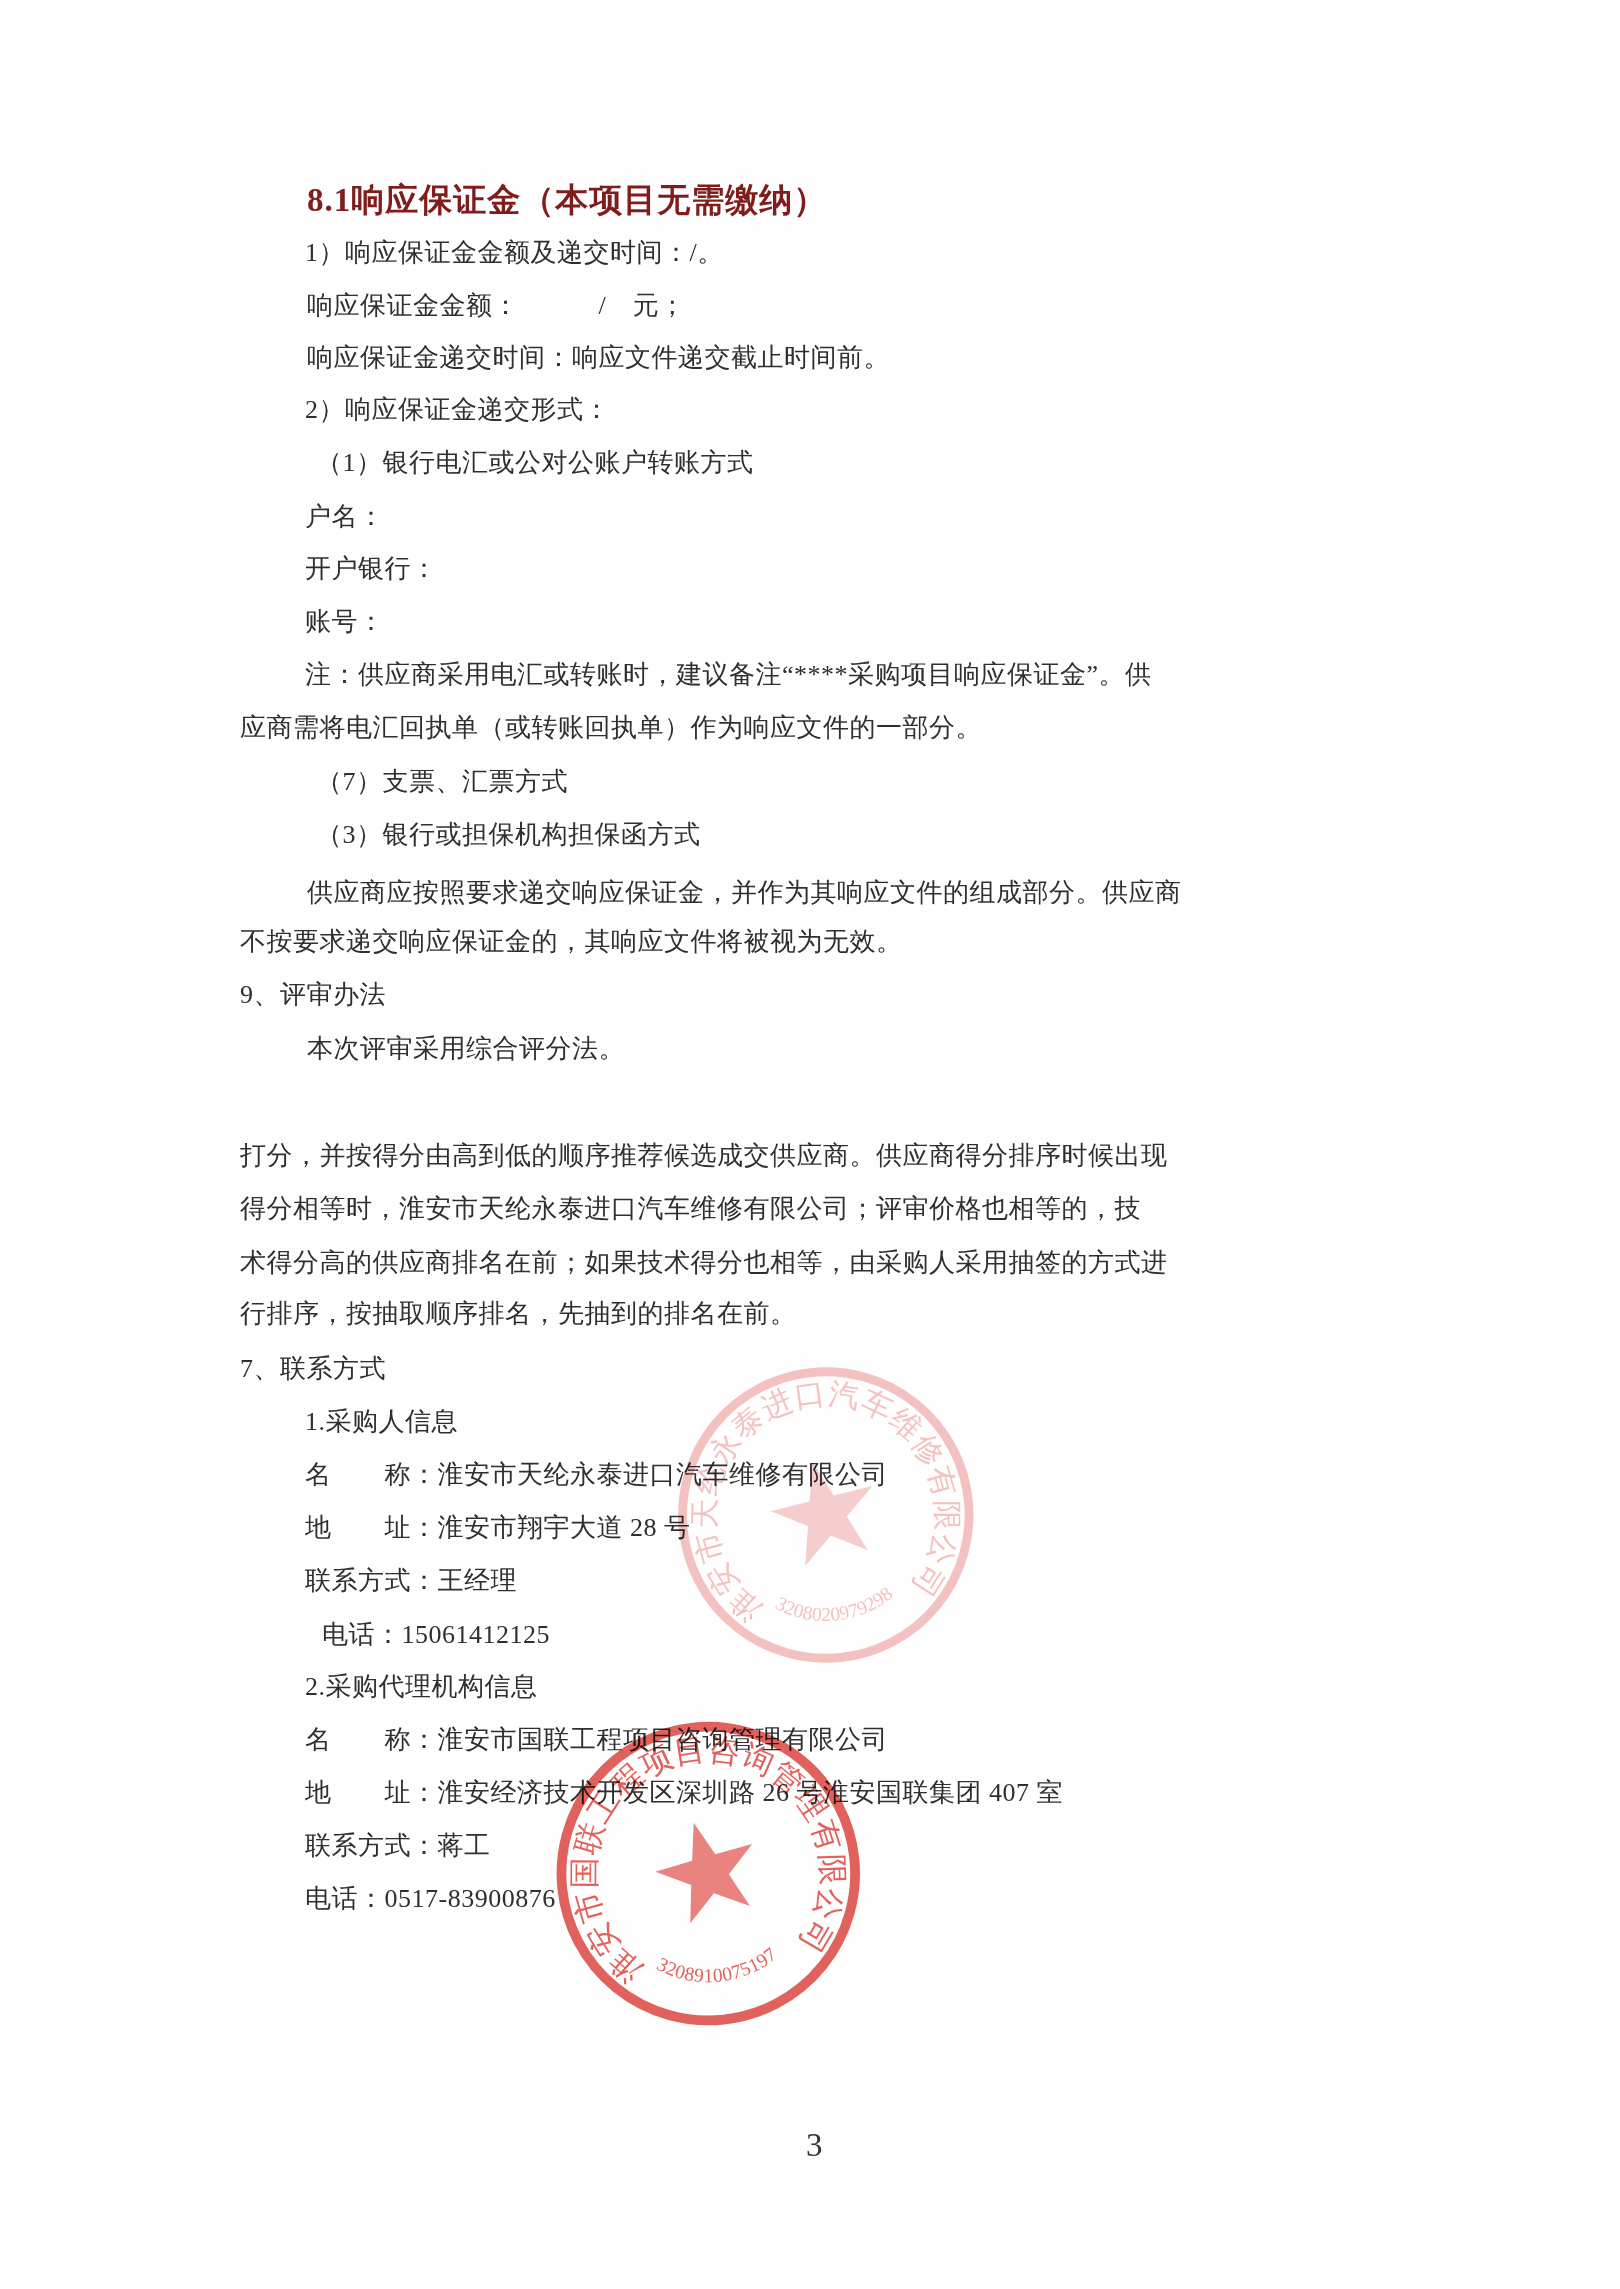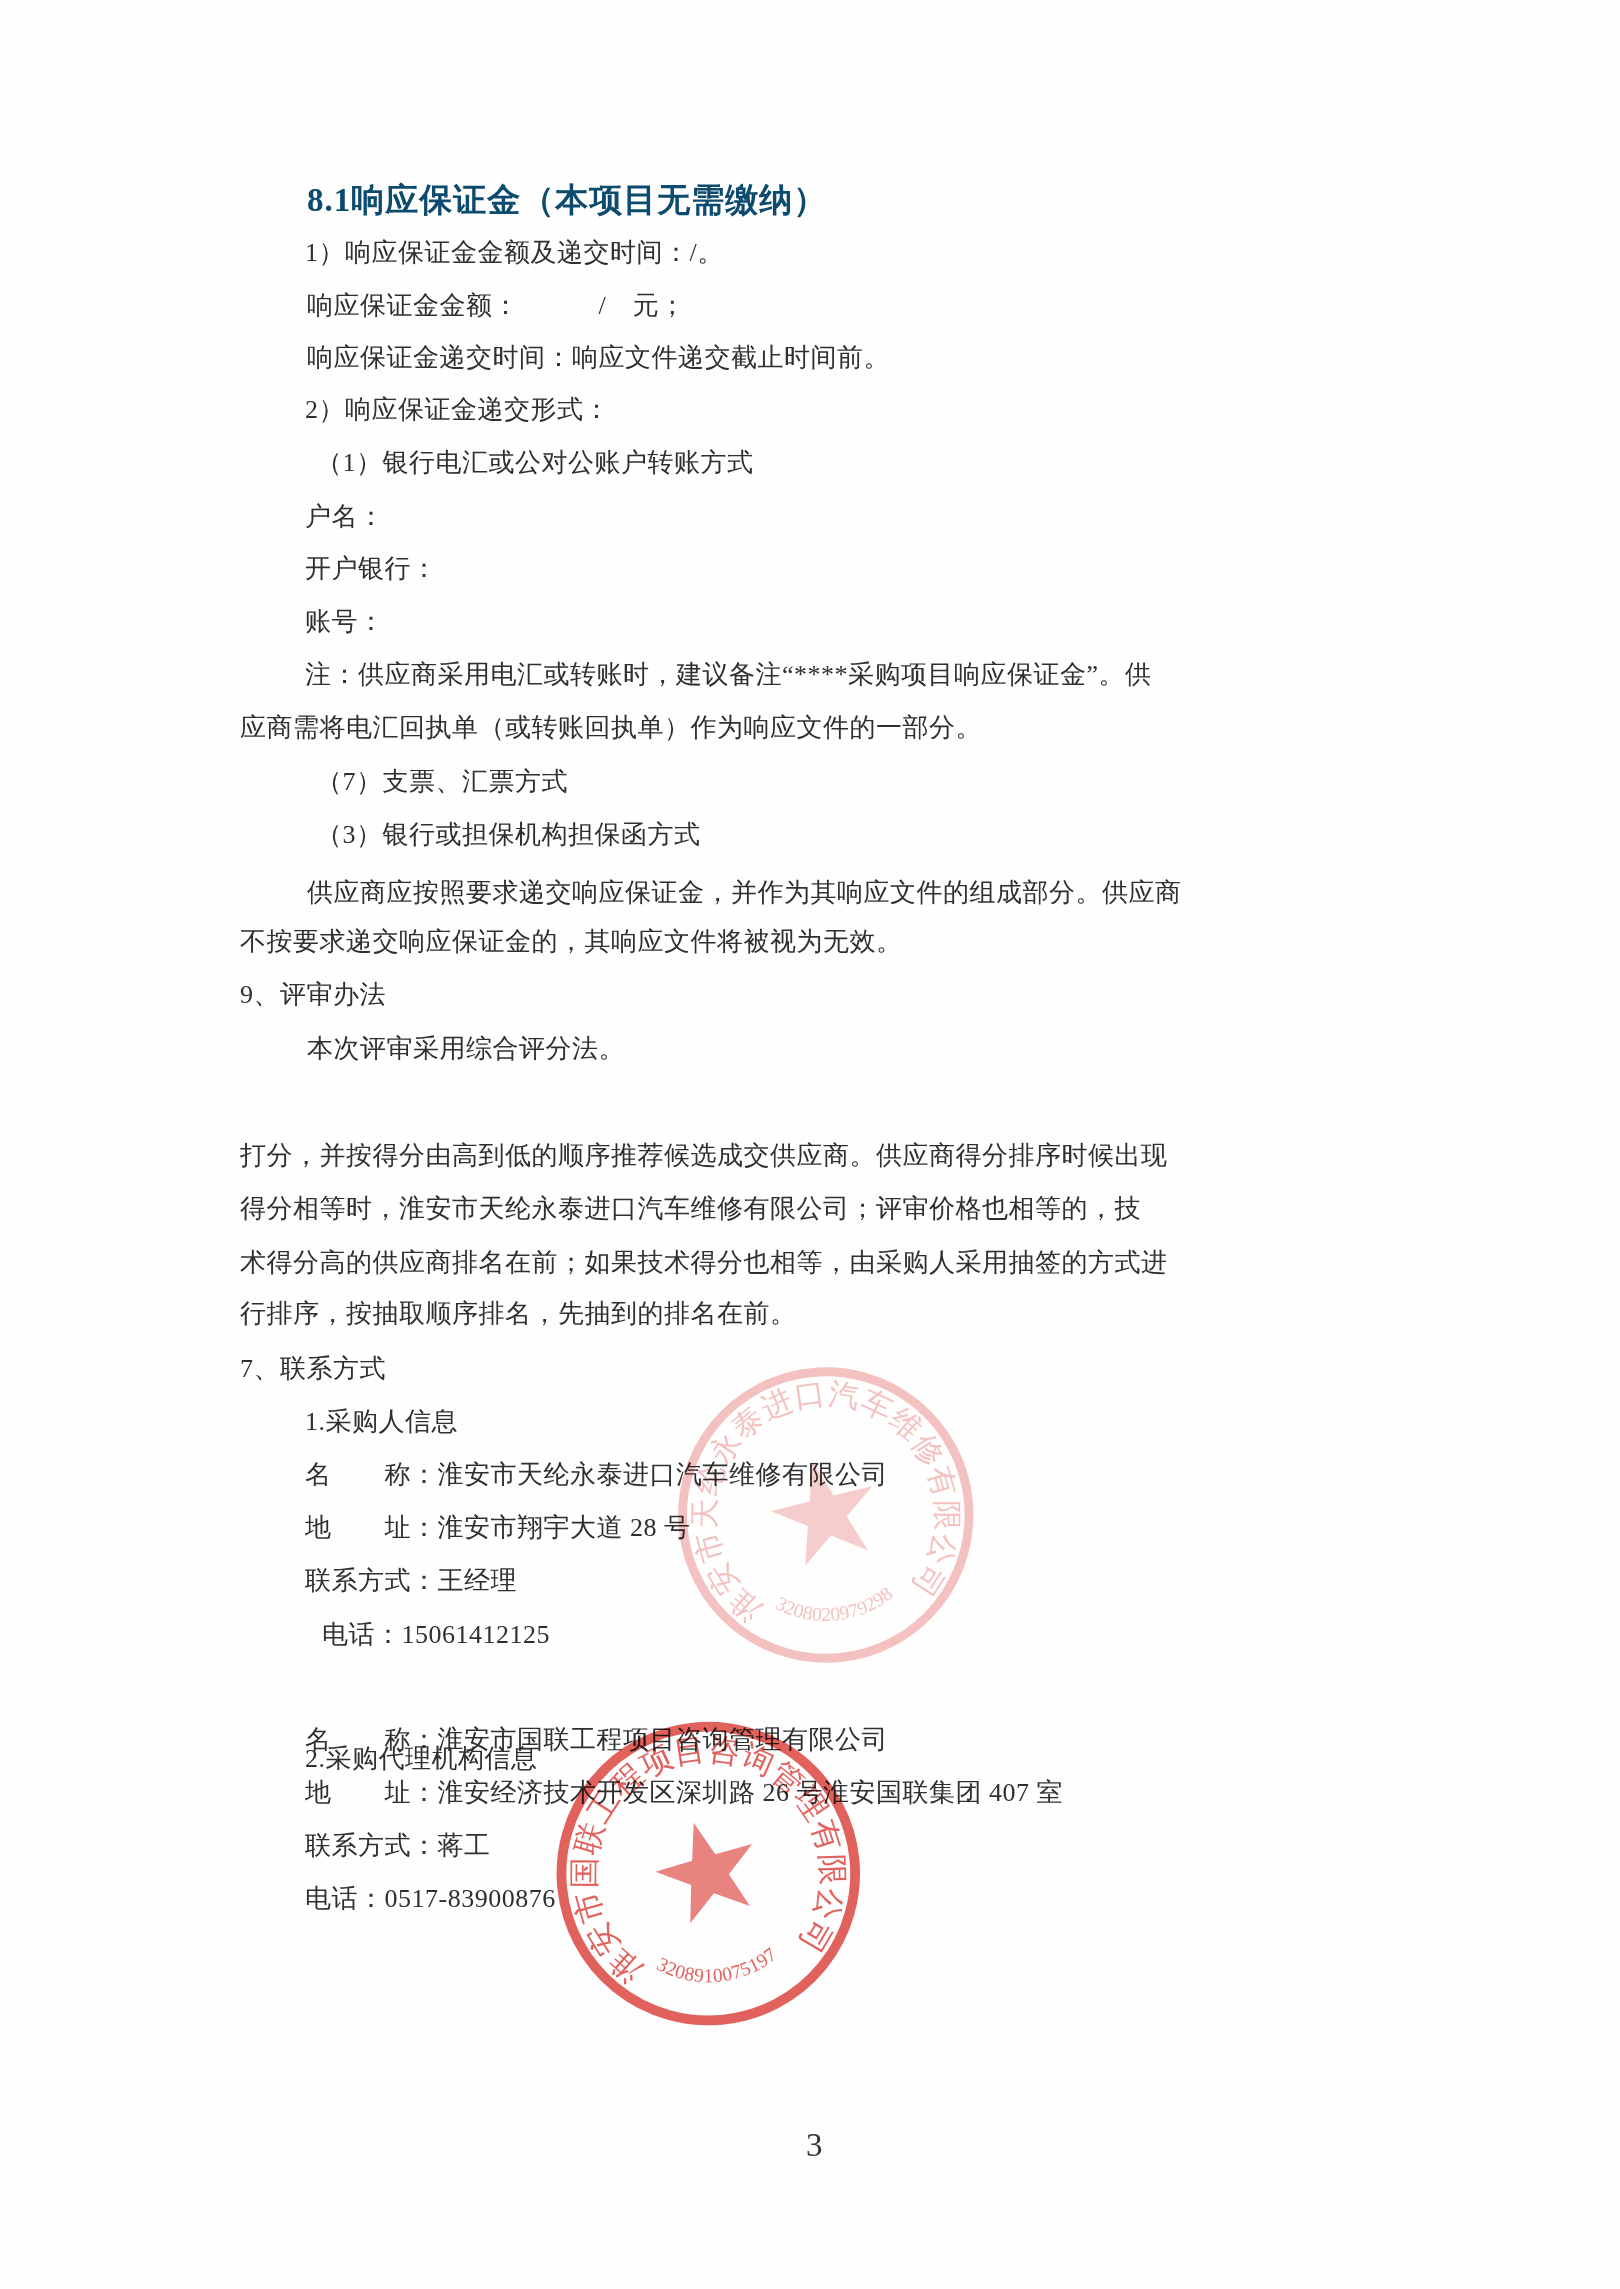--- a/index.html
+++ b/index.html
@@ -8,21 +8,21 @@
     background:#fefefe;
     font-family:"Liberation Serif","DejaVu Serif",serif;
     color:#2f2f2f;
   }
   .page{position:absolute;inset:0;overflow:hidden;background:#fefefe;}
   .ln{
     position:absolute;
     font-size:26px;line-height:53px;white-space:pre;
     letter-spacing:0.5px;color:#2f2f2f;
   }
-  .b{font-weight:bold;font-size:33px;letter-spacing:1px;color:#0c4a6e;font-family:Liberation Serif, serif;}
+  .b{font-weight:bold;font-size:33px;letter-spacing:1px;color:#7f1d1d;font-family:Liberation Serif, serif;}
   .stamp{position:absolute;mix-blend-mode:multiply;pointer-events:none;}
   .stamp-1{left:669px;top:1358px;opacity:0.55;transform:rotate(-6deg);}
   .stamp-2{left:547px;top:1712px;opacity:0.92;transform:rotate(-6deg);}
   .pagenum{position:absolute;left:806px;top:2127px;font-size:33px;color:#333;}
   .seal-text{font-family:"Liberation Serif","DejaVu Serif",serif;}
 </style>
 </head>
 <body>
 
 <div class="page">
@@ -47,21 +47,21 @@
   <div class="ln" style="left:240px;top:1129px">打分，并按得分由高到低的顺序推荐候选成交供应商。供应商得分排序时候出现</div>
   <div class="ln" style="left:240px;top:1182px">得分相等时，淮安市天纶永泰进口汽车维修有限公司；评审价格也相等的，技</div>
   <div class="ln" style="left:240px;top:1287px">行排序，按抽取顺序排名，先抽到的排名在前。</div>
   <div class="ln" style="left:240px;top:1236px">术得分高的供应商排名在前；如果技术得分也相等，由采购人采用抽签的方式进</div>
   <div class="ln" style="left:240px;top:1342px">7、联系方式</div>
   <div class="ln" style="left:305px;top:1395px">1.采购人信息</div>
   <div class="ln" style="left:305px;top:1448px">名　　称：淮安市天纶永泰进口汽车维修有限公司</div>
   <div class="ln" style="left:305px;top:1501px">地　　址：淮安市翔宇大道 28 号</div>
   <div class="ln" style="left:305px;top:1554px">联系方式：王经理</div>
   <div class="ln" style="left:322px;top:1608px">电话：15061412125</div>
-  <div class="ln" style="left:305px;top:1732px">2.采购代理机构信息</div>
+  <div class="ln" style="left:305px;top:1660px">2.采购代理机构信息</div>
   <div class="ln" style="left:305px;top:1713px">名　　称：淮安市国联工程项目咨询管理有限公司</div>
   <div class="ln" style="left:305px;top:1766px">地　　址：淮安经济技术开发区深圳路 26 号淮安国联集团 407 室</div>
   <div class="ln" style="left:305px;top:1819px">联系方式：蒋工</div>
   <div class="ln" style="left:305px;top:1872px">电话：0517-83900876</div>
 
   <div class="stamp stamp-1">
     <svg width="314" height="314" viewBox="0 0 320 320">
       <defs>
         <path id="s1ring" d="M 87.3 246.6 A 113 113 0 1 1 232.7 246.6" fill="none"></path>
         <path id="s1num" d="M 98 248.5 A 108 108 0 0 0 222 248.5" fill="none"></path>

